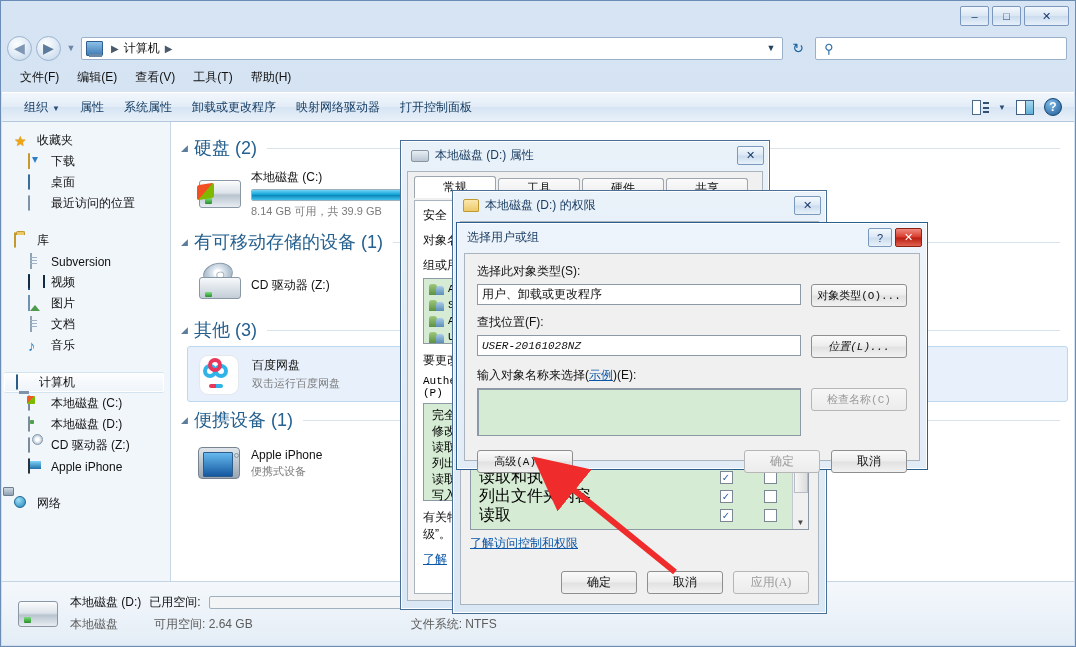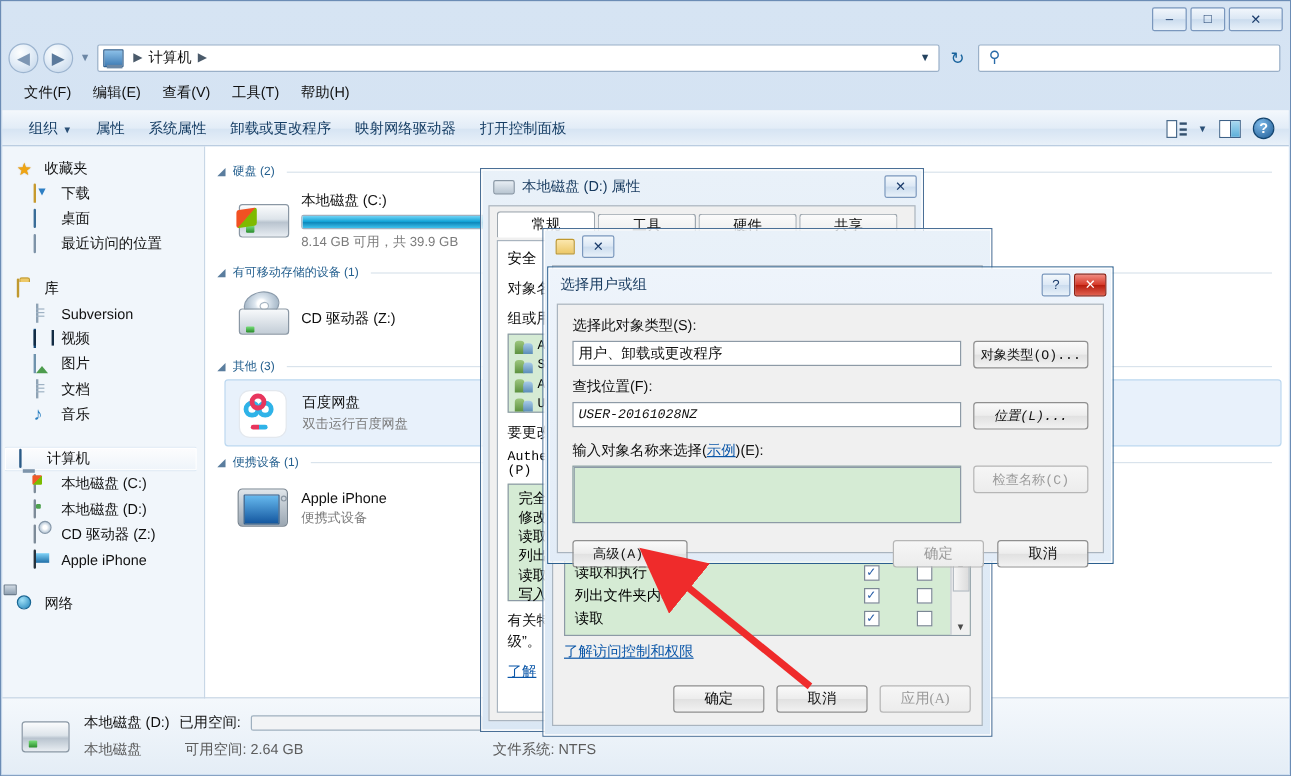--- a/index.html
+++ b/index.html
@@ -134,21 +134,21 @@
   .i-phone:after{content:"";position:absolute;left:2px;top:2px;width:11px;height:8px;background:linear-gradient(to bottom,#7fd2f7,#1f6fa8);}
   .i-net { width:16px;height:14px;position:relative;margin-top:2px;}
   .i-net:before{content:"";position:absolute;left:0;top:0;width:10px;height:10px;border-radius:50%;background:radial-gradient(circle at 35% 30%,#9fe0f7,#2183ba);border:1px solid #1a6794;}
   .i-net:after{content:"";position:absolute;right:0;bottom:0;width:9px;height:7px;background:linear-gradient(to bottom,#cfd9e3,#8fa0b1);border:1px solid #6d7d8d;border-radius:1px;}
 
   
   #content { flex:1; background:#fff; position:relative; overflow:hidden; }
   #filelist { padding:10px 0 0 0; }
   .grouphdr { display:flex; align-items:center; padding:4px 14px 2px 10px; }
   .gcaret { color:#5a7d9e; font-size:9px; margin-right:6px; }
-  .gtitle { color:#25608f; font-size:10px; white-space:nowrap; }
+  .gtitle { color:#25608f; font-size:18px; white-space:nowrap; }
   .gline { flex:1; height:1px; background:#d9e3ec; margin-left:10px; }
   .tile { display:flex; align-items:center; padding:5px 8px; margin:2px 6px 2px 16px; border-radius:3px; }
   .tile.sel { background:#e8f1fb; border:1px solid #bcd8f0; }
   .tile-icon { width:48px; height:44px; margin-right:8px; flex:0 0 48px; position:relative; }
   .tile-txt { min-width:0; }
   .tile-name { font-size:12px; color:#111; white-space:nowrap; }
   .tile-sub { font-size:11px; color:#7b7b7b; white-space:nowrap; margin-top:2px; }
   .capbar { width:196px; height:12px; background:#eceff2; border:1px solid #9fb0bf; border-radius:2px; margin:3px 0 3px 0; overflow:hidden; }
   .capfill { height:100%; background:linear-gradient(to bottom,#6fd3f5 0%,#14a5d8 45%,#0e88bb 55%,#3fc2ee 100%); }
 
@@ -243,21 +243,21 @@
     border:1px solid #8f8f8f; border-radius:3px;
     display:flex;align-items:center;justify-content:center;
     font-size:12px;color:#111; height:23px;
   }
   .btn.dis { color:#9a9a9a; border-color:#b6b6b6;
     background:linear-gradient(to bottom,#f6f6f6,#ececec); }
   .link { color:#0a56a8; text-decoration:underline; font-size:12px; }
   .listbox { background:#d5ebd4; border:1px solid #8d9aa6; }
 
   
-  .permrow { display:flex; align-items:center; height:19px; font-size:12px; padding-left:8px; }
+  .permrow { display:flex; align-items:center; height:19px; font-size:16px; padding-left:8px; }
   .permname { flex:1; }
   .cb { width:13px;height:13px;border:1px solid #7b8894;background:#fff;
        display:flex;align-items:center;justify-content:center;font-size:10px;color:#2a5fa8;}
   .cb.on:after{content:"\2713";font-weight:bold;}
   .cbcol { width:44px; display:flex; justify-content:center; }
   .scroll { width:16px; background:#f0f0f0; border-left:1px solid #c3c9cf;
             display:flex;flex-direction:column;align-items:center;justify-content:space-between;}
   .sarr{font-size:8px;color:#4a4a4a;height:14px;display:flex;align-items:center;}
   .sthumb{width:14px;flex:0 0 46px;background:linear-gradient(to right,#f6f6f6,#dcdcdc);
           border:1px solid #b5bcc3;display:flex;align-items:center;justify-content:center;font-size:8px;color:#666;}
@@ -582,20 +582,21 @@
         <div class="link" style="margin-top:8px;">了解</div>
       </div>
     </div>
   </div>
 </div>
 
 <div class="dlg" style="left:452px; top:190px; width:375px; height:424px;">
   <div class="dlg-frame" style="width:100%;height:100%;">
     <div class="dlg-title">
       <span style="width:16px;height:13px;margin-right:6px;border-radius:2px 2px 1px 1px;background:linear-gradient(to bottom,#fbe7ae,#edc969);border:1px solid #c0992f;"></span>
+      <span class="t">本地磁盘 (D:) 的权限</span>
       <span class="dlg-x">
           <span>✕</span>
         </span>
     </div>
     <div class="dlg-body" style="position:absolute;left:7px;right:7px;top:30px;bottom:8px;background:#f0f0f0;border:1px solid #a9b4bf;">
 
       <div style="position:absolute;left:9px;right:9px;bottom:74px;height:84px;border:1px solid #8d9aa6;display:flex;background:#d5ebd4;">
         <div style="flex:1;padding-top:2px;">
           <div class="permrow">
             <span class="permname">修改</span>

